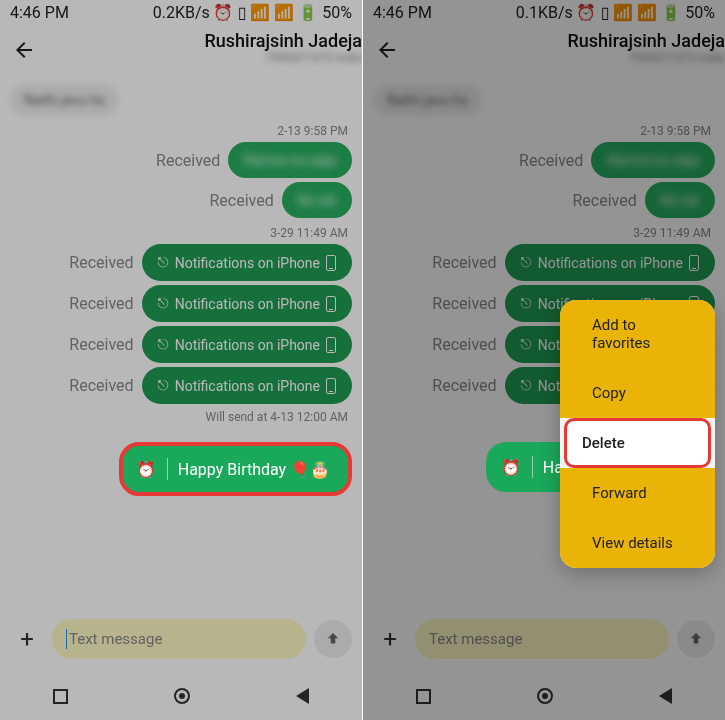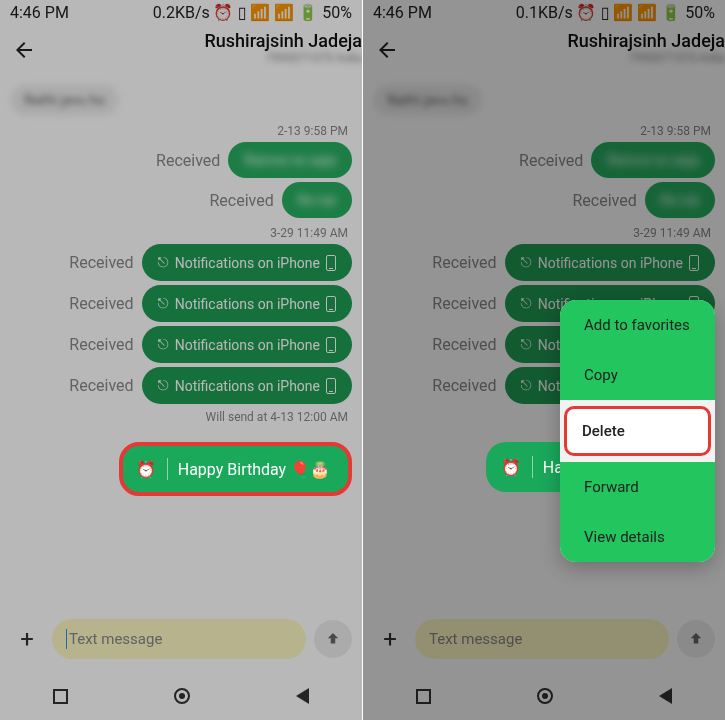--- a/index.html
+++ b/index.html
@@ -33,22 +33,22 @@
   .textbox { flex: 1; background: #fef9c3; border-radius: 22px; height: 40px; display: flex; align-items: center; padding: 0 14px; color: #888; font-size: 15px; }
   .textbox .cursor { width: 1px; height: 20px; background: #2196F3; margin-right: 2px; }
   .send { width: 38px; height: 38px; background: #eee; border-radius: 50%; display: flex; align-items: center; justify-content: center; }
   .navbar { position: absolute; bottom: 0; left: 0; right: 0; height: 48px; display: flex; justify-content: space-around; align-items: center; }
   .navbar span { color: #333; }
   .nav-sq { width: 15px; height: 15px; border: 2px solid #333; }
   .nav-ci { width: 16px; height: 16px; border: 2px solid #333; border-radius: 50%; position: relative; }
   .nav-ci::after { content:""; position:absolute; inset:3px; background:#333; border-radius:50%; }
   .nav-tr { width: 0; height: 0; border-top: 8px solid transparent; border-bottom: 8px solid transparent; border-right: 13px solid #333; }
   .menu { position: absolute; right: 10px; top: 300px; width: 155px; background: #f2f2f2; border-radius: 16px; z-index: 5; box-shadow: 0 6px 20px rgba(0,0,0,0.25); overflow: hidden; }
-  .menu-item { padding: 16px 24px; font-size: 15px; color: #222; background: #22c55e; }
-  .menu-item.hl { background: #fff; border: 3px solid #E53935; border-radius: 10px; margin: 6px 4px; padding: 13px 15px; font-weight: 500; }
+  .menu-item { padding: 16px 32px; font-size: 15px; color: #222; background: #eab308; }
+  .menu-item.hl { background: #fff; border: 3px solid #E53935; border-radius: 10px; margin: 0 4px; padding: 13px 15px; font-weight: 500; }
   .menu2 { position: absolute; right: 10px; top: 598px; width: 155px; background: #f2f2f2; border-radius: 16px; z-index: 5; box-shadow: 0 6px 20px rgba(0,0,0,0.25); }
   .icon-phone { display:inline-block; width:10px; height:16px; border:1.5px solid #fff; border-radius:2px; position:relative; }
   .icon-phone::after{content:"";position:absolute;bottom:1px;left:50%;transform:translateX(-50%);width:4px;height:1px;background:#fff;}
 </style>
 </head>
 <body>
 
 <div class="phone">
   <div class="dim"></div>
 

